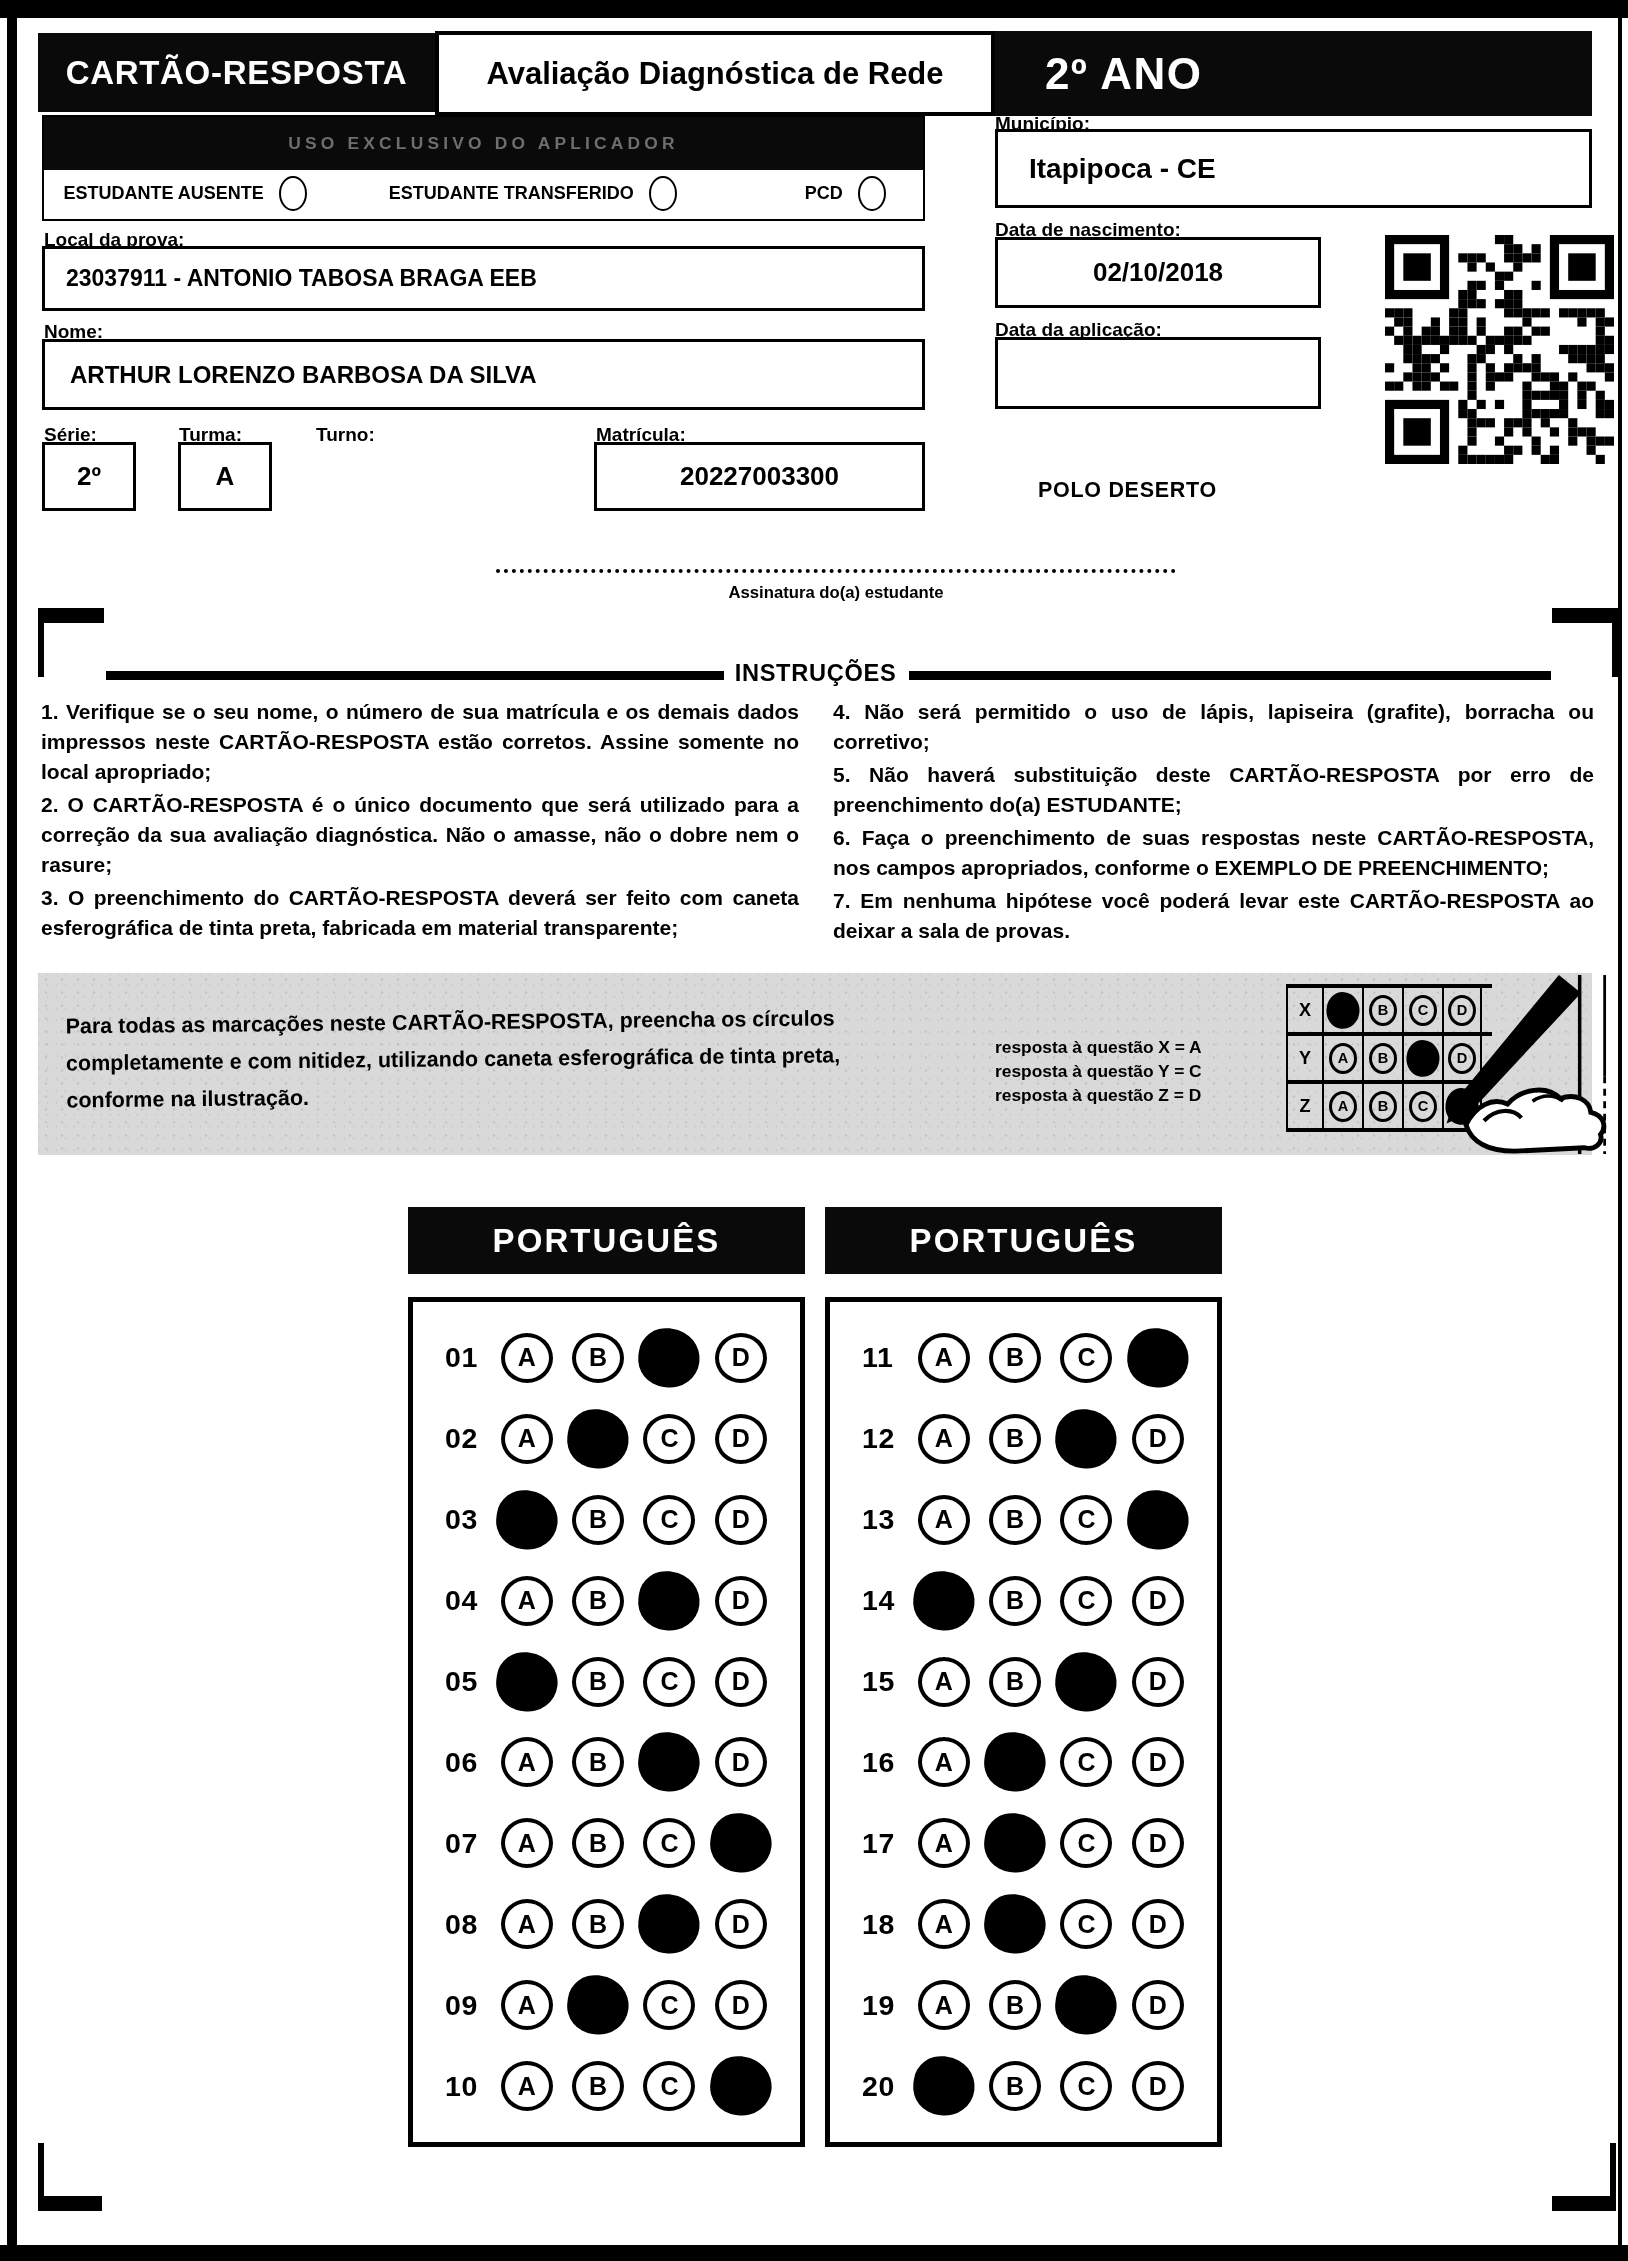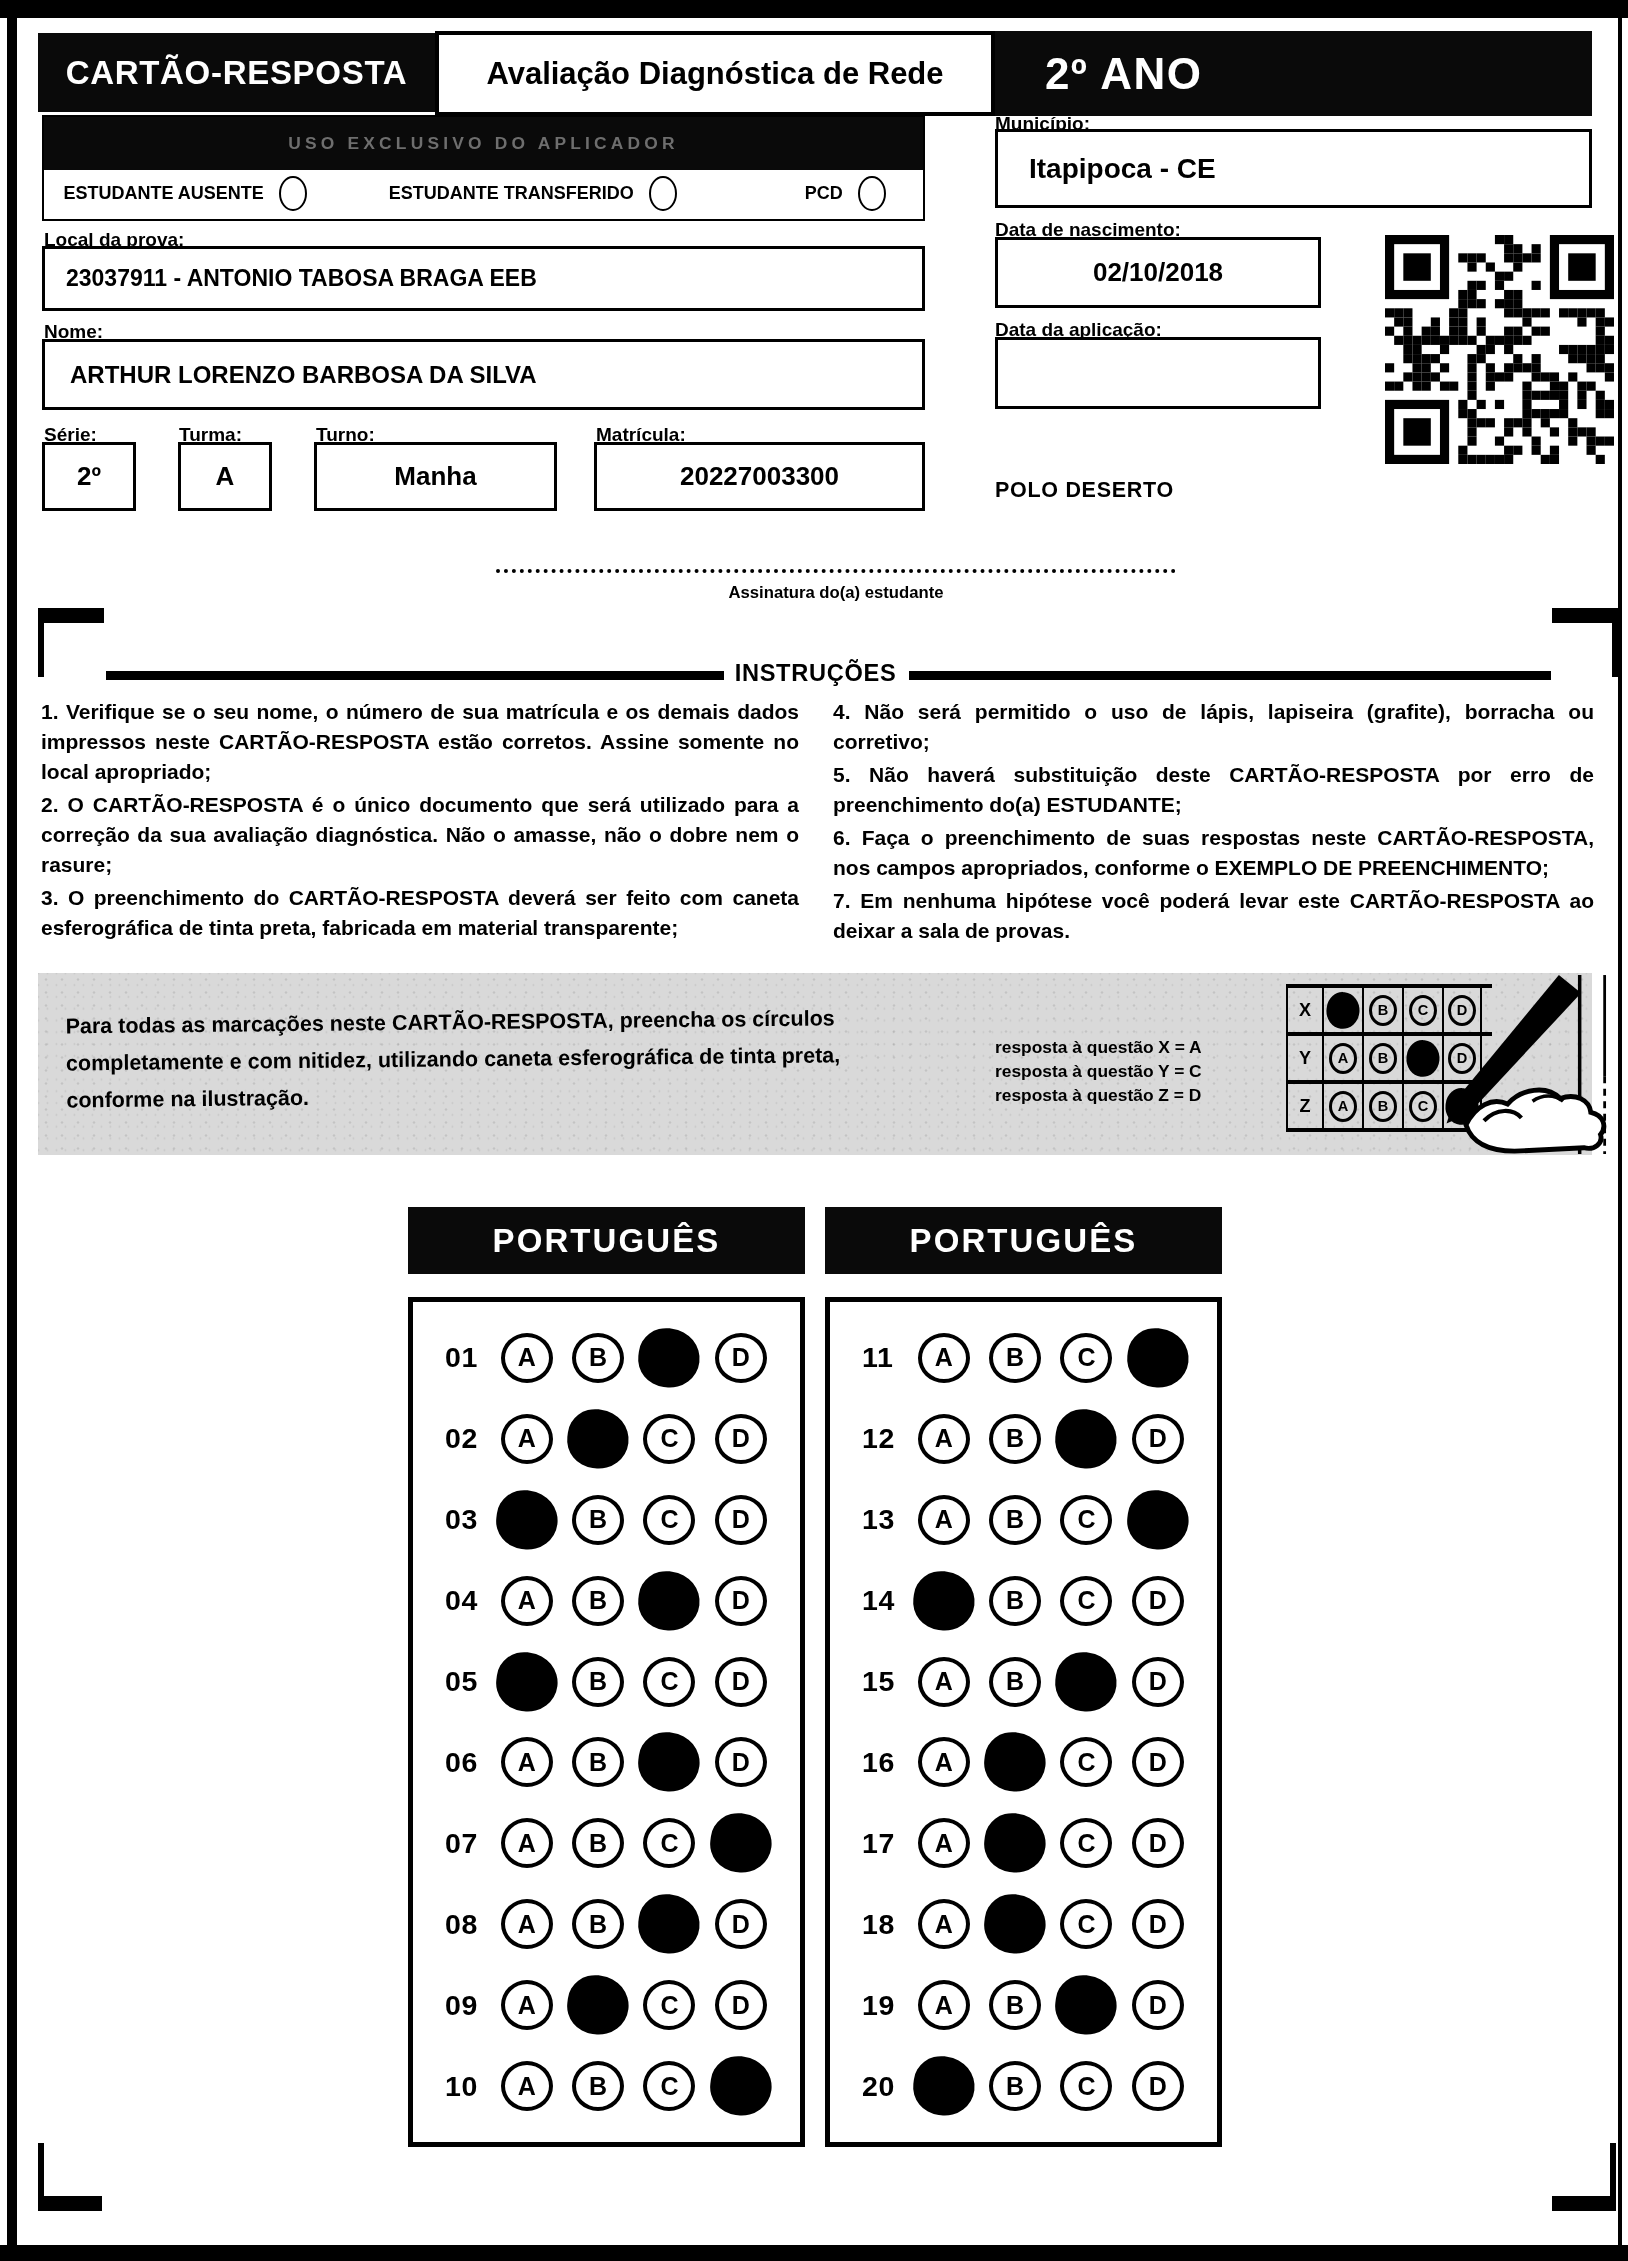--- a/index.html
+++ b/index.html
@@ -115,21 +115,20 @@
 
   <div class="abs flabel" style="left:44px;top:321px;">Nome:</div>
   <div class="abs fbox" style="left:42px;top:339px;width:883px;height:71px;padding-left:25px;font-size:24px;">ARTHUR LORENZO BARBOSA DA SILVA</div>
 
   <div class="abs flabel" style="left:44px;top:424px;">Série:</div>
   <div class="abs flabel" style="left:179px;top:424px;">Turma:</div>
   <div class="abs flabel" style="left:316px;top:424px;">Turno:</div>
   <div class="abs flabel" style="left:596px;top:424px;">Matrícula:</div>
   <div class="abs fbox center" style="left:42px;top:442px;width:94px;height:69px;font-size:26px;">2º</div>
   <div class="abs fbox center" style="left:178px;top:442px;width:94px;height:69px;font-size:26px;">A</div>
-  <div class="abs fbox center" style="left:314px;top:442px;width:243px;height:69px;font-size:26px;">Manha</div>
   <div class="abs fbox center" style="left:594px;top:442px;width:331px;height:69px;font-size:26px;">20227003300</div>
 
   <div class="abs flabel" style="left:995px;top:113px;">Município:</div>
   <div class="abs fbox" style="left:995px;top:129px;width:597px;height:79px;padding-left:31px;font-size:28px;">Itapipoca - CE</div>
 
   <div class="abs flabel" style="left:995px;top:219px;">Data de nascimento:</div>
   <div class="abs fbox center" style="left:995px;top:237px;width:326px;height:71px;font-size:26px;">02/10/2018</div>
 
   <div class="abs flabel" style="left:995px;top:319px;">Data da aplicação:</div>
   <div class="abs fbox" style="left:995px;top:337px;width:326px;height:72px;"></div>
@@ -348,21 +347,21 @@
         <rect fill="#fff" x="13.2" y="13.2" width="66" height="66"></rect>
         <rect x="26.4" y="26.4" width="39.599999999999994" height="39.599999999999994"></rect>
         <rect x="237.6" y="0" width="92.39999999999999" height="92.39999999999999"></rect>
         <rect fill="#fff" x="250.79999999999998" y="13.2" width="66" height="66"></rect>
         <rect x="264" y="26.4" width="39.599999999999994" height="39.599999999999994"></rect>
         <rect x="0" y="237.6" width="92.39999999999999" height="92.39999999999999"></rect>
         <rect fill="#fff" x="13.2" y="250.79999999999998" width="66" height="66"></rect>
         <rect x="26.4" y="264" width="39.599999999999994" height="39.599999999999994"></rect>
       </svg></div>
 
-  <div class="abs polo" style="left:995px;top:478px;">POLO DESERTO</div>
+  <div class="abs polo" style="left:1038px;top:478px;">POLO DESERTO</div>
 
   <div class="abs sig-line" style="left:496px;top:569px;width:680px;"></div>
   <div class="abs sig-label" style="left:496px;top:583px;width:680px;">Assinatura do(a) estudante</div>
 
   <div class="abs mark tl" style="left:38px;top:608px;width:66px;height:69px;"></div>
   <div class="abs mark tr" style="left:1552px;top:608px;width:66px;height:69px;"></div>
   <div class="abs mark bl" style="left:38px;top:2143px;width:64px;height:68px;"></div>
   <div class="abs mark br" style="left:1552px;top:2143px;width:64px;height:68px;"></div>
 
   <div class="abs instr-line" style="left:106px;top:671px;width:618px;"></div>

